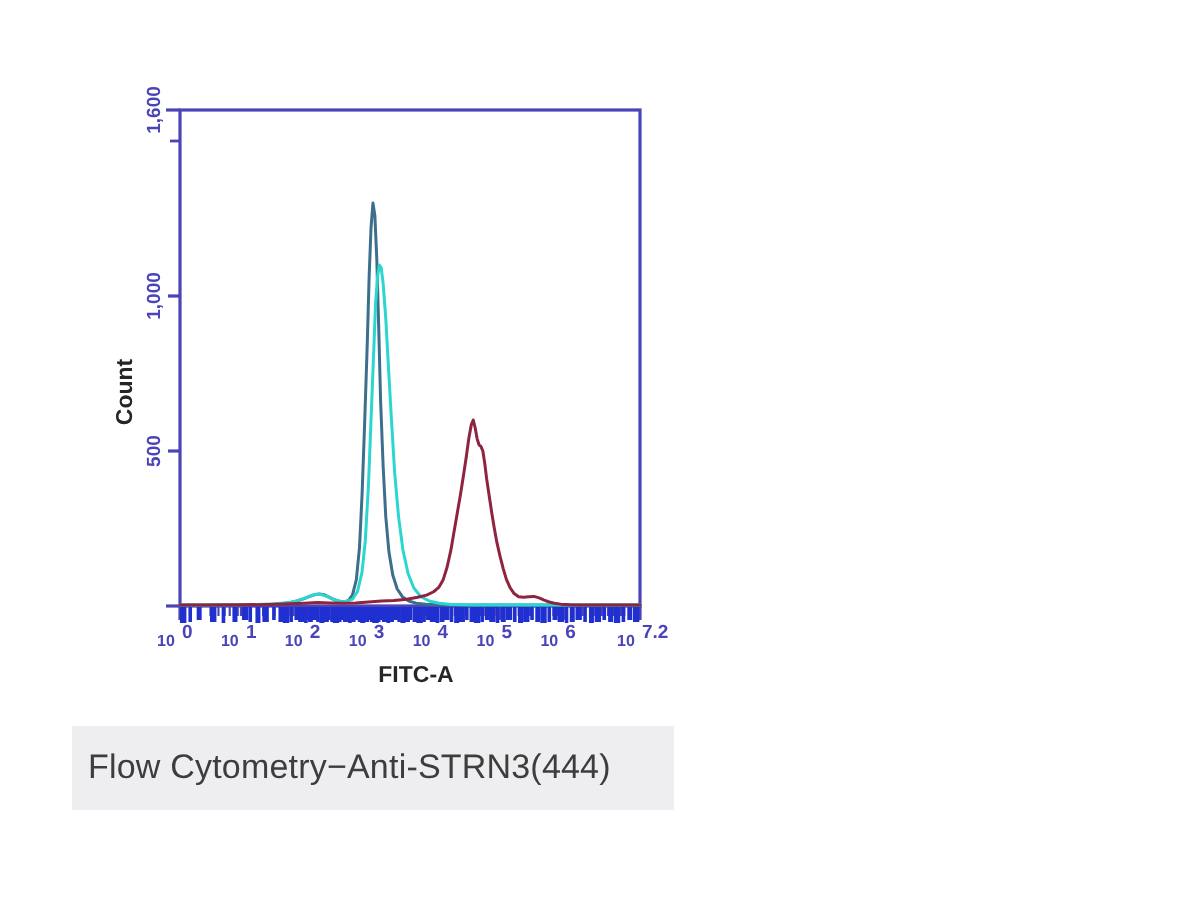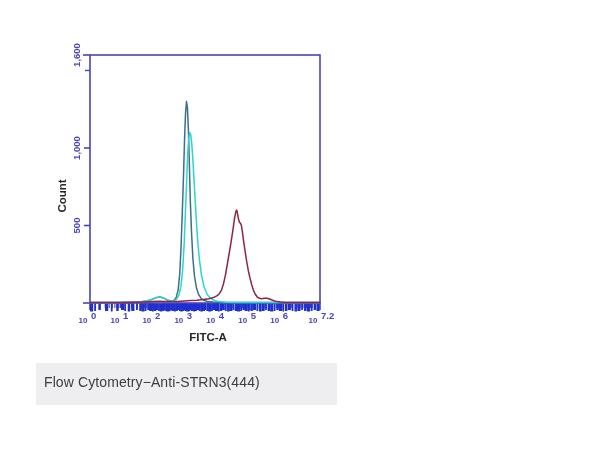--- a/index.html
+++ b/index.html
@@ -34,21 +34,21 @@
     left: 36px;
     top: 363px;
     width: 301px;
     height: 42px;
     background: #eeeef0;
   }
   #caption-text {
     position: absolute;
     left: 8px;
     top: 11px;
-    font-size: 14px;
+    font-size: 17px;
     color: #3d3d3d;
     letter-spacing: 0.1px;
     white-space: nowrap;
     font-family: "Liberation Sans", sans-serif;
   }
   
   #plot-wrap {
     position: absolute;
     left: 0px;
     top: 0px;

